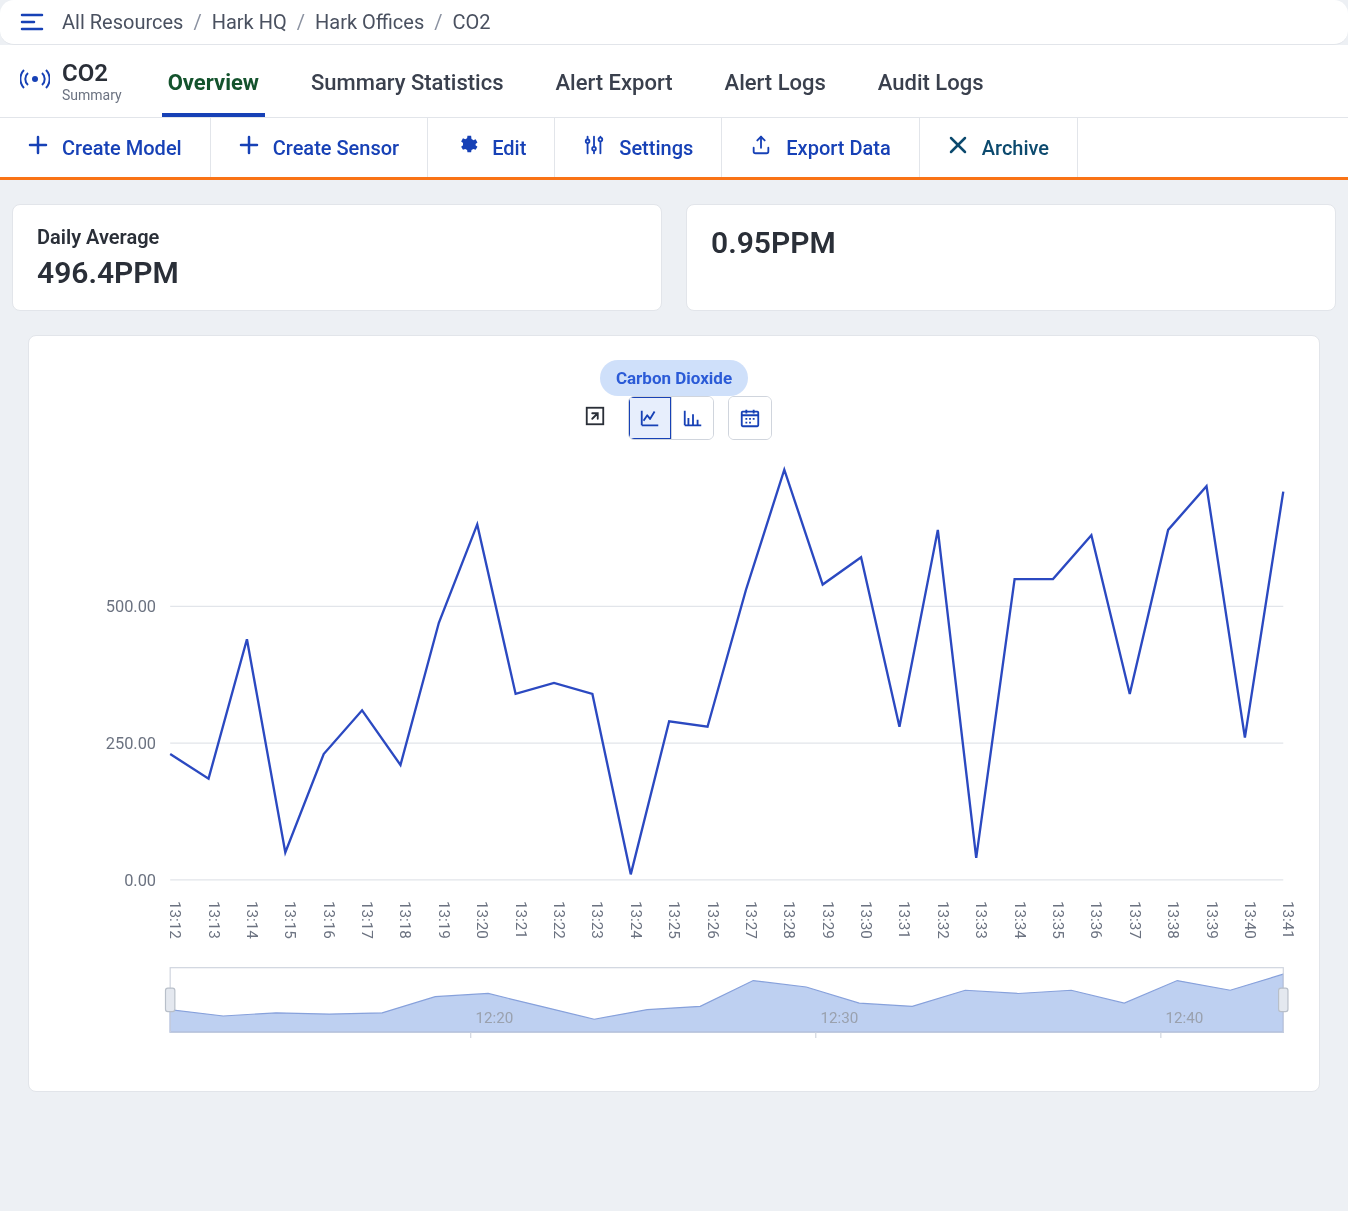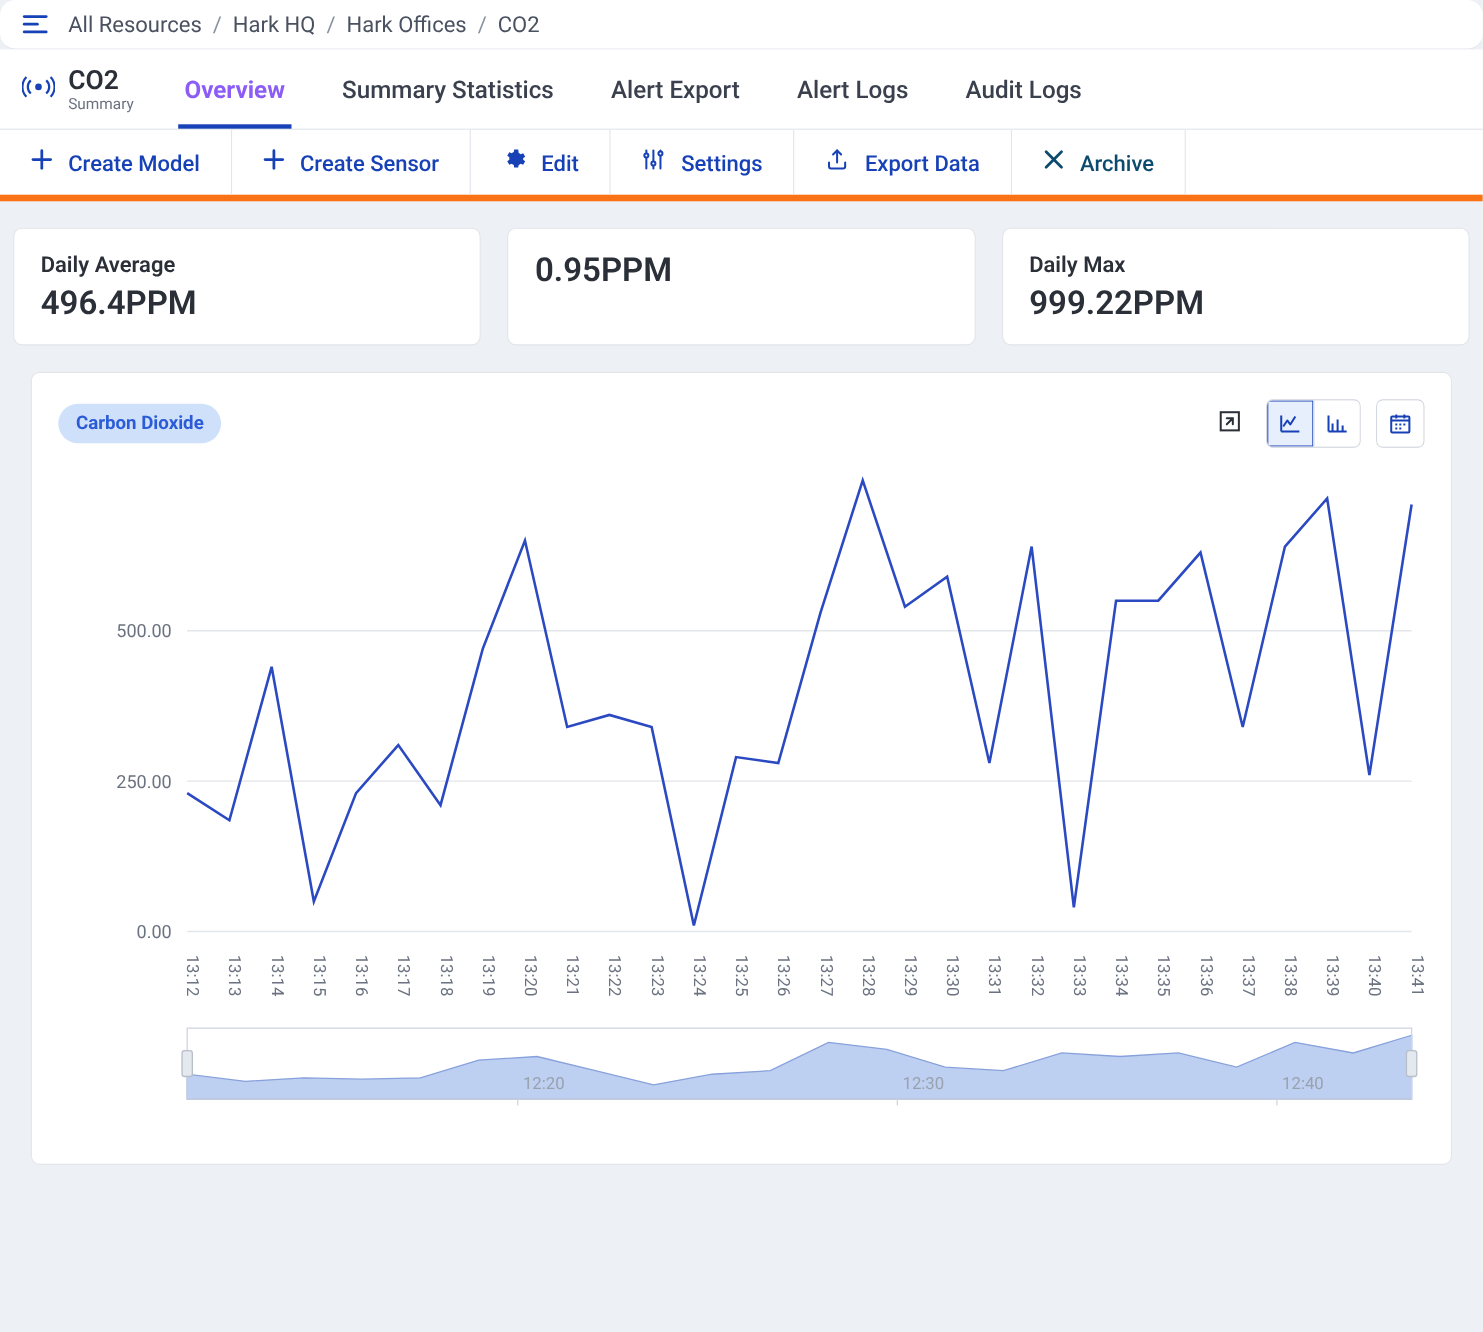--- a/index.html
+++ b/index.html
@@ -51,29 +51,29 @@
 .tabs { display: flex; gap: 40px; align-items: flex-end; }
 .tab {
   font-size: 22px;
   font-weight: 500;
   color: #3a404d;
   padding: 20px 6px 18px;
   cursor: pointer;
   border-bottom: 4px solid transparent;
 }
 .tab.active {
-  color: #8b5cf6;
+  color: #14532d;
   font-weight: 700;
   border-bottom-color: #1741b6;
 }
 .actions {
   display: flex;
   background: #fff;
   border-top: 1px solid #e2e5ea;
-  border-bottom: 6px solid #f97316;
+  border-bottom: 3px solid #f97316;
 }
 .action-btn {
   display: flex;
   align-items: center;
   gap: 14px;
   padding: 16px 28px;
   font-size: 20px;
   font-weight: 500;
   color: #1741b6;
   border-right: 1px solid #e2e5ea;
@@ -100,20 +100,21 @@
   border: 1px solid #e2e5ea;
   border-radius: 8px;
   margin: 0 28px 28px;
   padding: 24px;
 }
 .chart-header {
   display: flex;
   justify-content: space-between;
   align-items: center;
   margin-bottom: 18px;
+  flex-direction: column;
 }
 .series-pill {
   background: #cfe0fa;
   color: #2b5bd7;
   font-size: 17px;
   font-weight: 700;
   padding: 8px 16px;
   border-radius: 18px;
 }
 .chart-tools { display: flex; align-items: center; gap: 14px; }
@@ -242,24 +243,20 @@
   </div>
 </div>
 
 <div class="cards">
   <div class="card">
     <div class="card-label">Daily Average</div>
     <div class="card-value">496.4PPM</div>
   </div>
   <div class="card">
     <div class="card-value">0.95PPM</div>
-  </div>
-  <div class="card">
-    <div class="card-label">Daily Max</div>
-    <div class="card-value">999.22PPM</div>
   </div>
 </div>
 
 <div class="chart-card">
   <div class="chart-header">
     <div class="series-pill">Carbon Dioxide</div>
     <div class="chart-tools">
       <div class="standalone-tool">
         <svg width="22" height="22" viewBox="0 0 24 24" stroke="#2a2f38" stroke-width="2" fill="none">
             <rect x="3" y="3" width="18" height="18"></rect>

